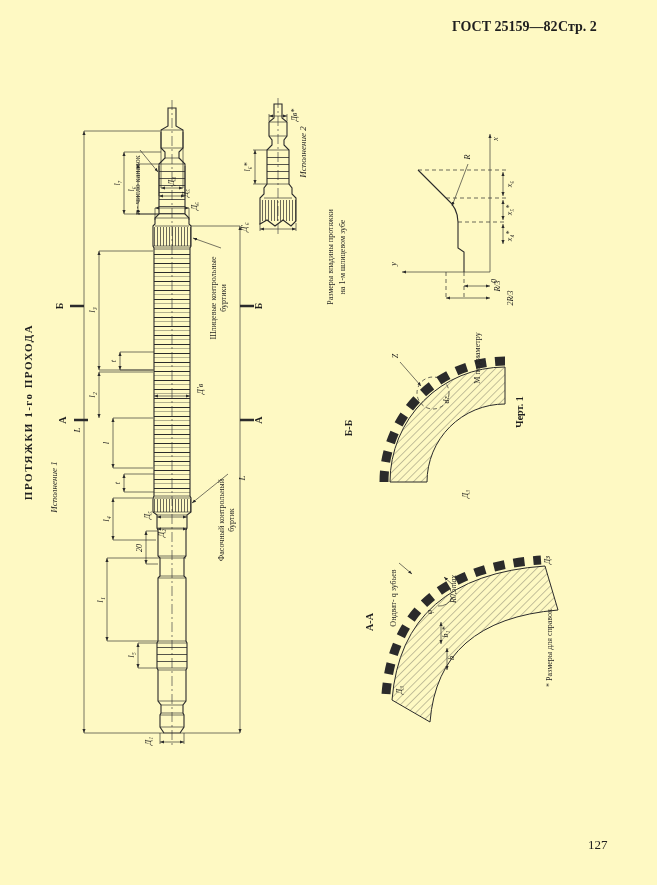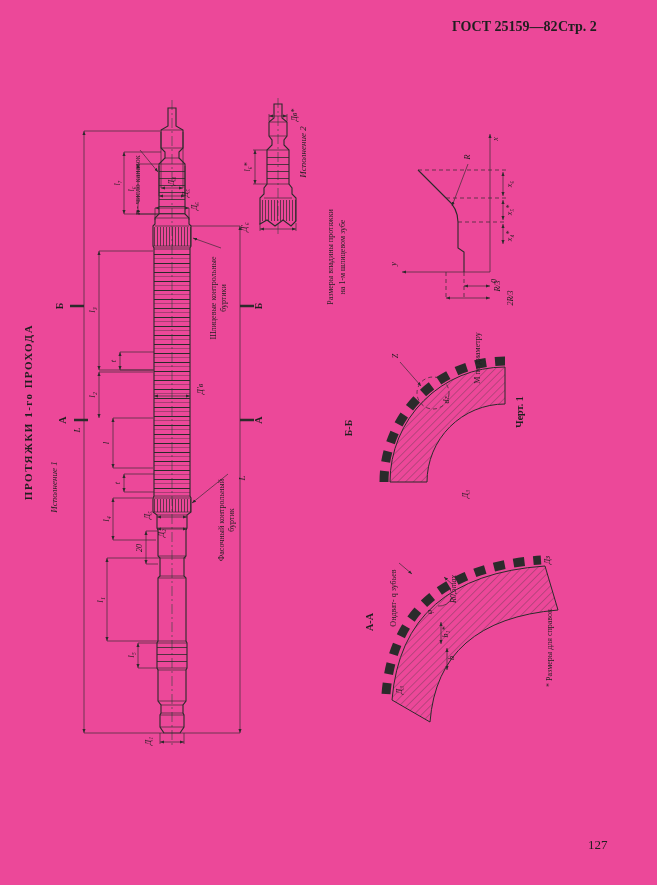--- a/index.html
+++ b/index.html
@@ -1,16 +1,16 @@
 <!DOCTYPE html>
 <html><head>
 <meta charset="utf-8">
 <style>
   html,body{margin:0;padding:0;background:#e8e6e0;}
-  .page{width:657px;height:885px;background:#ec4899;position:relative;margin:0 auto;overflow:hidden;}
+  .page{width:657px;height:885px;background:#fef9c3;position:relative;margin:0 auto;overflow:hidden;}
   svg{display:block}
   svg text{font-family:"Liberation Serif",serif;fill:#1f1f1f;}
   .hdr{font-weight:bold;font-size:14px;}
   .pg{font-size:13px;}
   .ttl{font-weight:bold;font-size:11px;letter-spacing:1.5px;}
   .sub{font-size:9px;font-style:italic;}
   .dim{font-size:9px;font-style:italic;}
   .dims{font-size:8px;font-style:italic;}
   .note{font-size:8px;}
   .sec{font-size:10px;font-weight:bold;}

